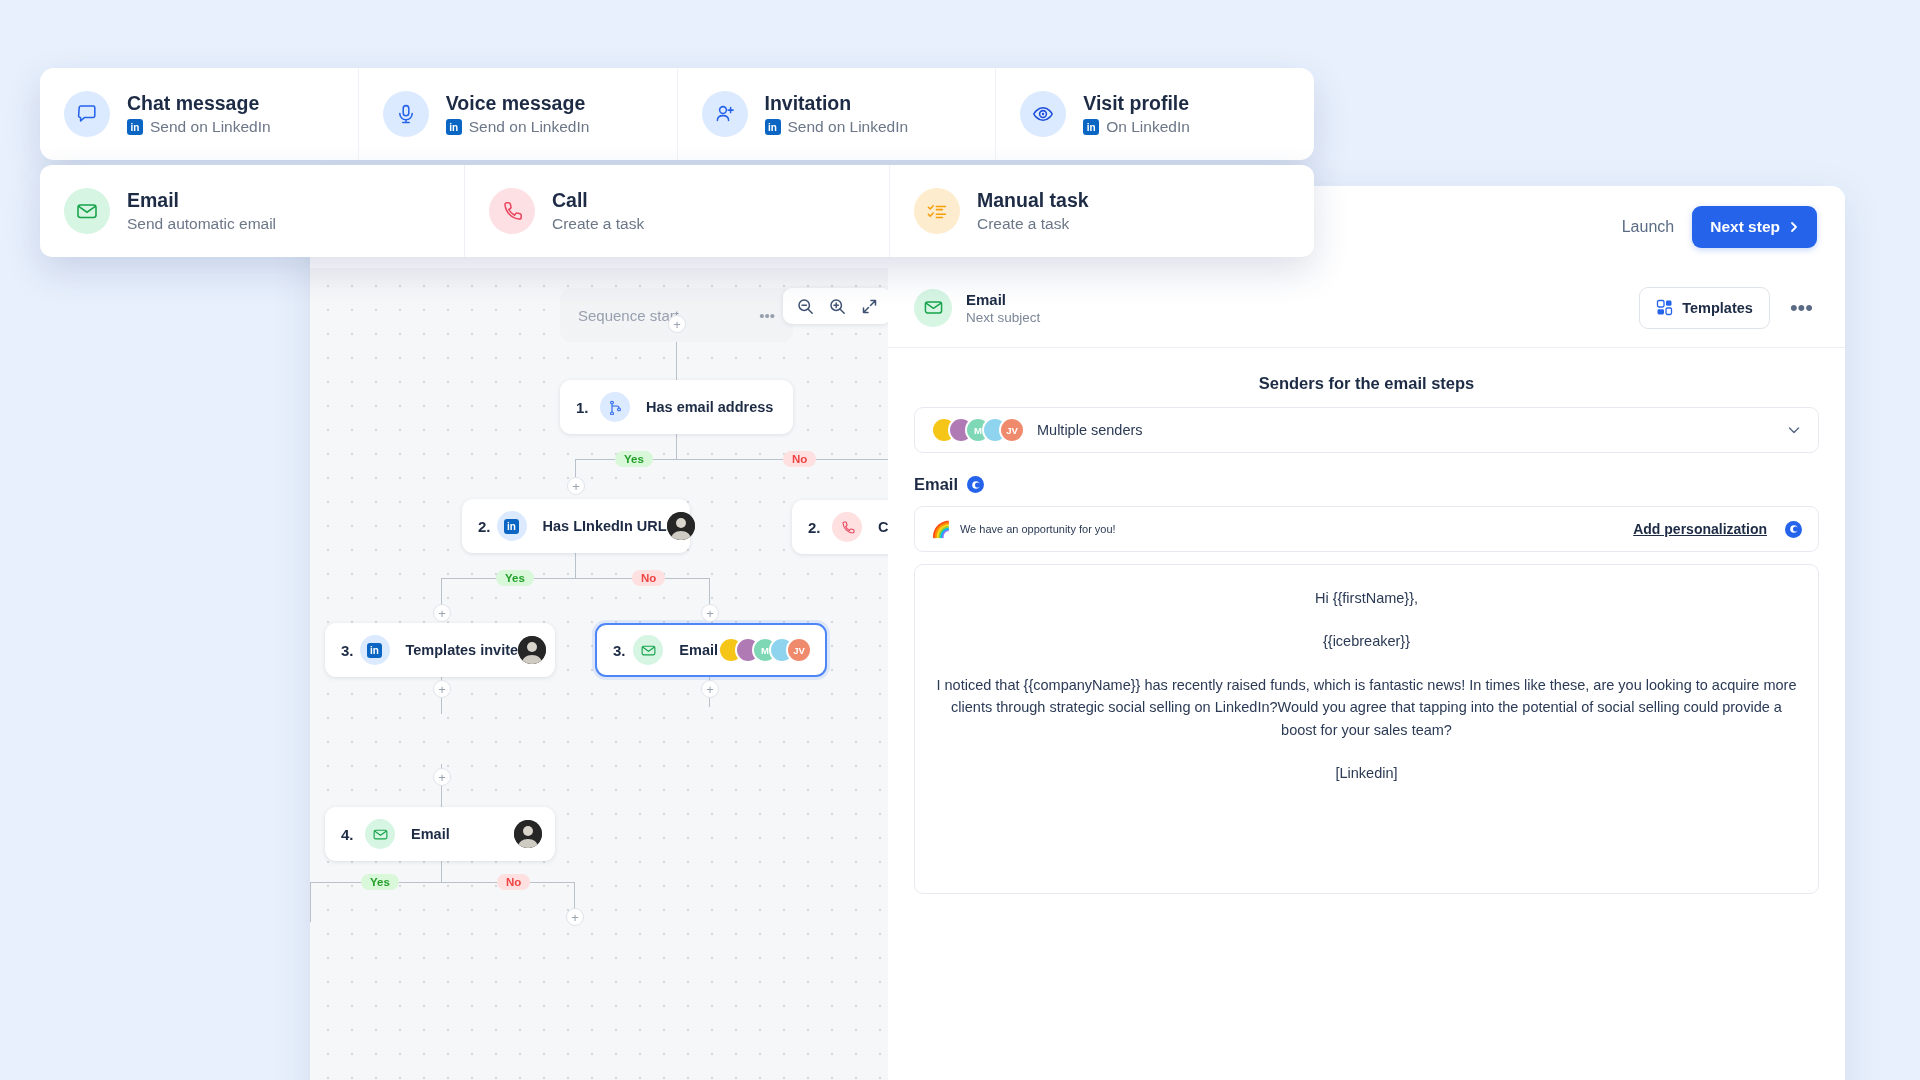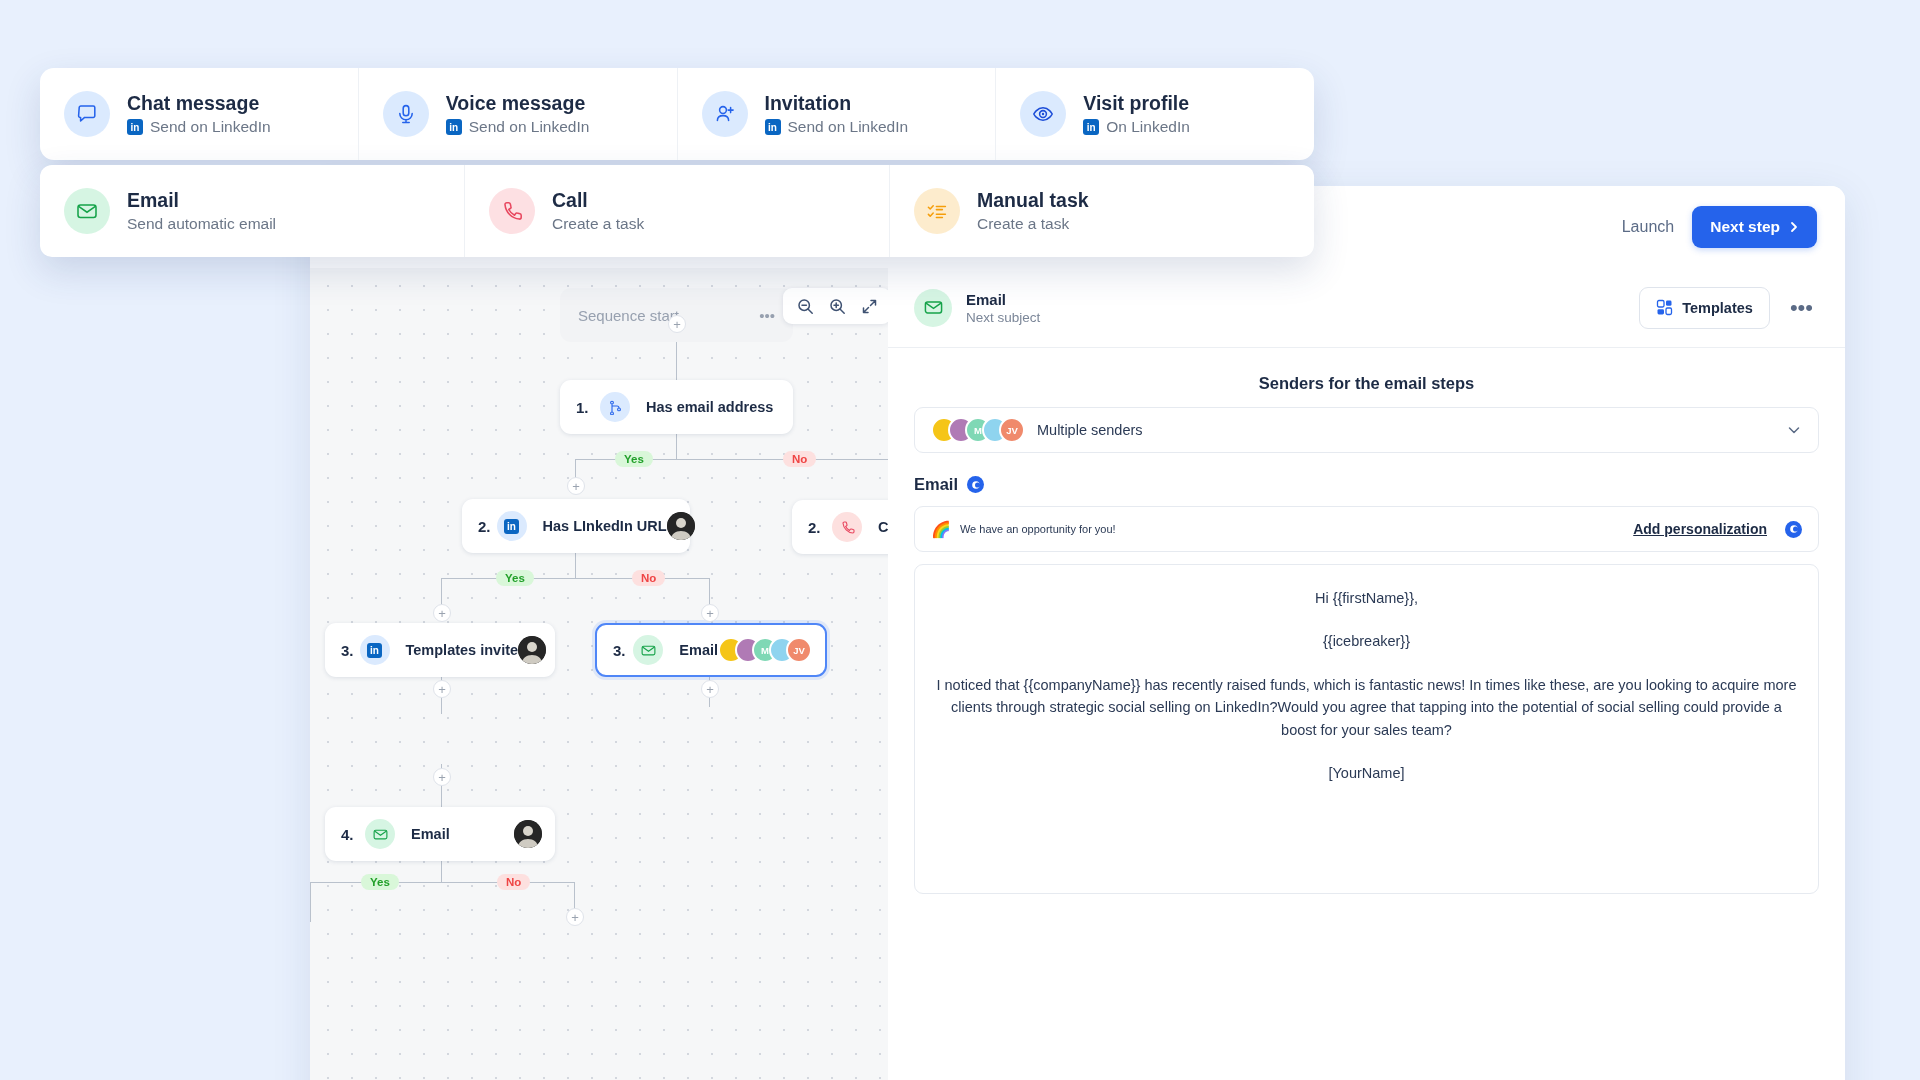--- a/index.html
+++ b/index.html
@@ -452,21 +452,21 @@
                 <path d="M1.2 5a3.8 3.8 0 017.6 0 3.8 3.8 0 01-7.6 0z" fill="#fff"></path>
                 <circle cx="6.6" cy="5" r="2.6" fill="#2563eb"></circle>
               </svg>
           </span>
         </div>
 
         <div class="body-box">
           <p>Hi {{firstName}},</p>
           <p>{{icebreaker}}</p>
           <p>I noticed that {{companyName}} has recently raised funds, which is fantastic news! In times like these, are you looking to acquire more clients through strategic social selling on LinkedIn?Would you agree that tapping into the potential of social selling could provide a boost for your sales team?</p>
-          <p>[YourName]</p>
+          <p>[Linkedin]</p>
         </div>
       </div>
     </div>
   </div>
 
   <div class="palette">
 
     <div class="pal-row row1">
 
       <div class="pal-card">

